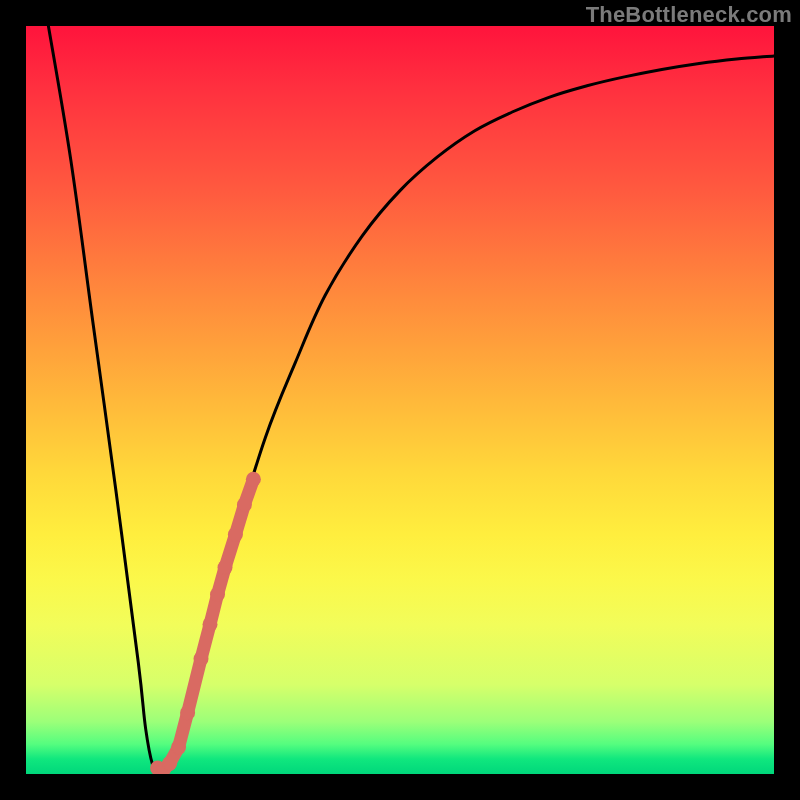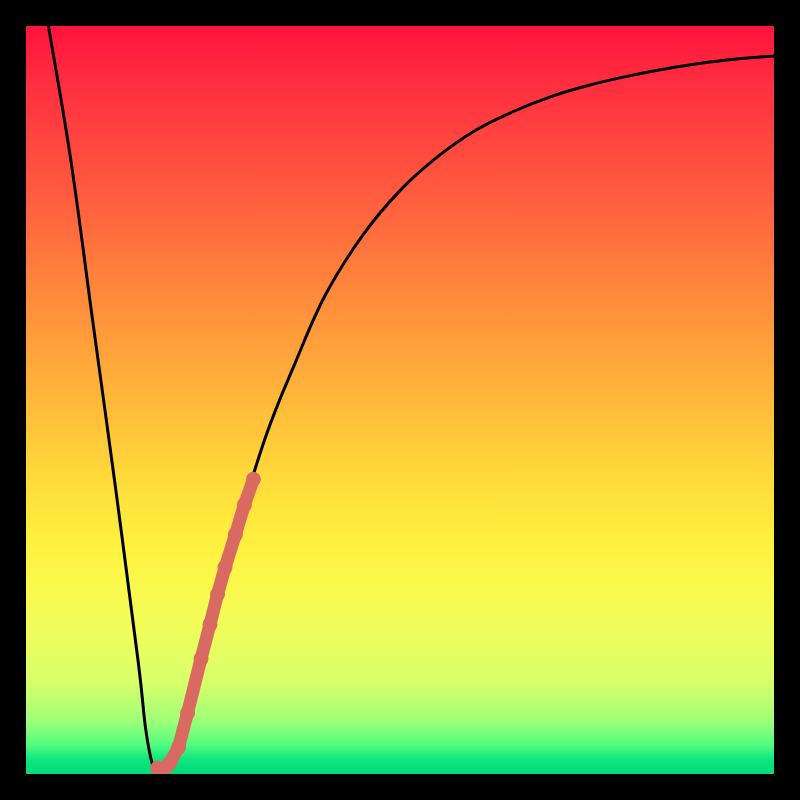--- a/index.html
+++ b/index.html
@@ -98,13 +98,14 @@
         <line x1="244.4" y1="504.7" x2="253.4" y2="479.3" stroke="#d96a62" stroke-width="13" stroke-linecap="round"></line>
         <circle cx="253.4" cy="479.3" r="7.5" fill="#d96a62"></circle>
       </g>
   </svg>
 
   <div class="frame top"></div>
   <div class="frame bottom"></div>
   <div class="frame left"></div>
   <div class="frame right"></div>
 
+  <div class="watermark">TheBottleneck.com</div>
 </div>
 
 </body></html>

